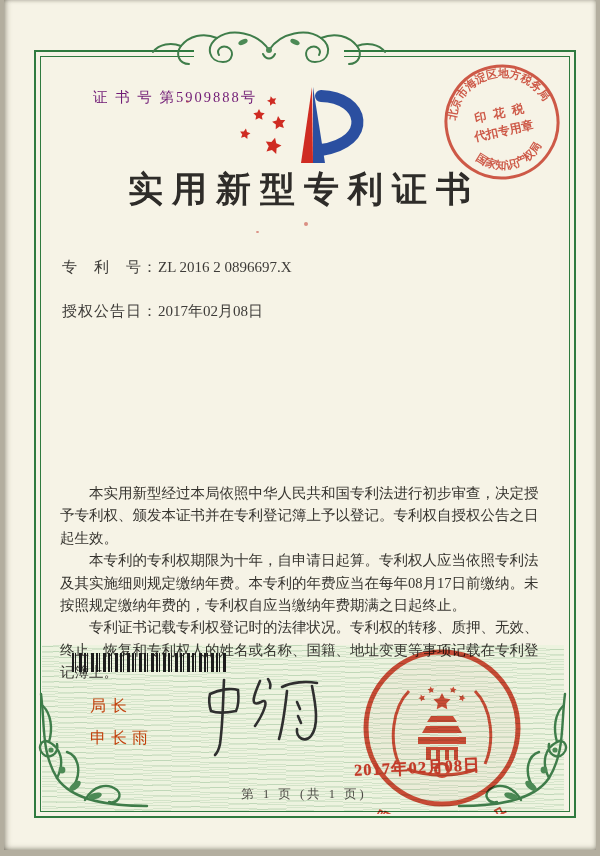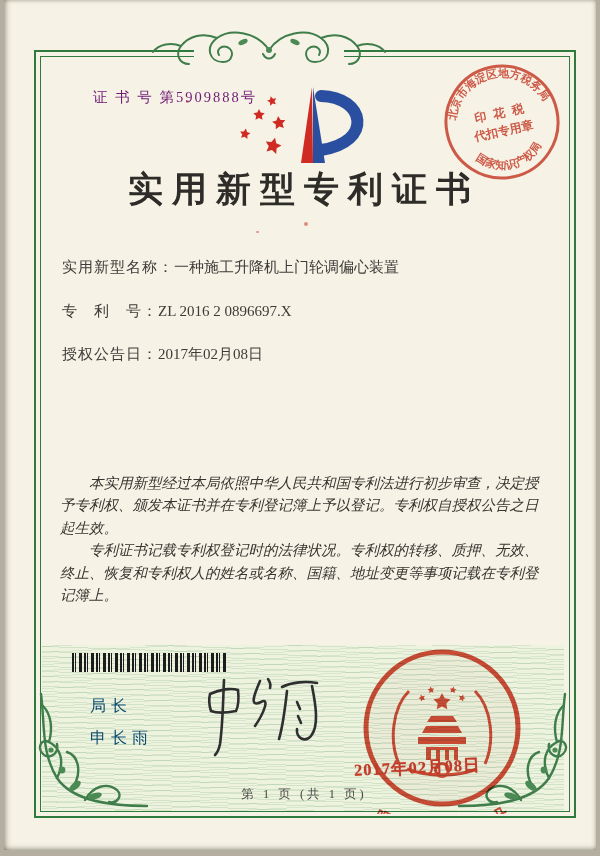--- a/index.html
+++ b/index.html
@@ -14,27 +14,27 @@
   .tint{position:absolute;left:38px;top:645px;width:522px;height:167px;background:#edf3df;
         background-image:repeating-linear-gradient(2deg, rgba(100,160,105,.20) 0 1px, transparent 1px 5px),
                          repeating-linear-gradient(-3deg, rgba(100,160,105,.16) 0 1px, transparent 1px 6px);}
   .cert-no{position:absolute;left:58px;top:88px;font-size:14.5px;letter-spacing:2px;color:#701a75;margin-left:31px;}
   .logo{position:absolute;left:228px;top:84px;}
   .title{position:absolute;left:0;top:166px;width:600px;text-align:center;font-size:35px;
          font-weight:700;letter-spacing:9px;color:#2e2c29;}
   .fields{position:absolute;left:58px;top:258px;width:500px;}
   .frow{height:20px;margin-bottom:23.5px;font-size:15px;color:#3d3b38;white-space:nowrap;}
   .frow .lab{letter-spacing:1px;}
-  .body-text{position:absolute;left:56px;top:472px;width:492px;font-size:14.5px;line-height:22.4px;
-             color:#36342f;font-style:italic;}
+  .body-text{position:absolute;left:56px;top:482px;width:492px;font-size:14.5px;line-height:22.4px;
+             color:#36342f;}
   .body-text p{margin:0;text-indent:2em;}
   .barcode{position:absolute;left:68px;top:653px;width:156px;height:19px;
            background:repeating-linear-gradient(90deg,#1c1c1c 0 2px,transparent 2px 3px,#1c1c1c 3px 4px,
                       transparent 4px 7px,#1c1c1c 7px 10px,transparent 10px 12px);}
-  .signer{position:absolute;left:86px;top:696px;font-size:16px;color:#0c4a6e;}
+  .signer{position:absolute;left:86px;top:696px;font-size:16px;color:#c2410c;}
   .signer div{letter-spacing:5px;margin-bottom:11px;}
   .sig-svg{position:absolute;left:190px;top:668px;}
   .seal-svg{position:absolute;left:343px;top:646px;mix-blend-mode:multiply;}
   .seal-date{position:absolute;left:350px;top:757px;font-size:16.5px;font-weight:700;color:#c23a28;
              letter-spacing:1px;transform:rotate(-2.5deg);text-shadow:0 0 1px rgba(194,58,40,.6);}
   .tax-stamp{position:absolute;left:436px;top:60px;}
   .footer{position:absolute;left:0;top:786px;width:600px;text-align:center;font-size:12.5px;
           letter-spacing:3px;color:#4c4a45;}
   .ornament-top{position:absolute;left:135px;top:20px;}
   .flourish{position:absolute;top:690px;}
@@ -139,32 +139,30 @@
     </g>
     <path d="M80,3 L69,79 L81,79 Z" fill="#cf2b22"></path>
     <path d="M81,3 L81,79 L93,79 Z" fill="#2b4fa0"></path>
     <path d="M89,12 C133,13 142,58 89,66" stroke="#2b4fa0" stroke-width="12" fill="none" stroke-linecap="round"></path>
   </svg>
 
   <div class="title">实用新型专利证书</div>
 
   <div class="fields">
     <div class="frow">
-      <span class="lab">实用新型名称：</span><span>一种施工升降机上门轮调偏心装置</span>
-    </div>
-    <div class="frow">
       <span class="lab">专　利　号：</span><span>ZL 2016 2 0896697.X</span>
     </div>
     <div class="frow">
       <span class="lab">授权公告日：</span><span>2017年02月08日</span>
     </div>
   </div>
 
   <div class="body-text">
     <p>本实用新型经过本局依照中华人民共和国专利法进行初步审查，决定授予专利权、颁发本证书并在专利登记簿上予以登记。专利权自授权公告之日起生效。</p>
+    <p>本专利的专利权期限为十年，自申请日起算。专利权人应当依照专利法及其实施细则规定缴纳年费。本专利的年费应当在每年08月17日前缴纳。未按照规定缴纳年费的，专利权自应当缴纳年费期满之日起终止。</p>
     <p>专利证书记载专利权登记时的法律状况。专利权的转移、质押、无效、终止、恢复和专利权人的姓名或名称、国籍、地址变更等事项记载在专利登记簿上。</p>
   </div>
 
   <div class="barcode"></div>
 
   <div class="signer">
     <div>局长</div>
     <div>申长雨</div>
   </div>
 

